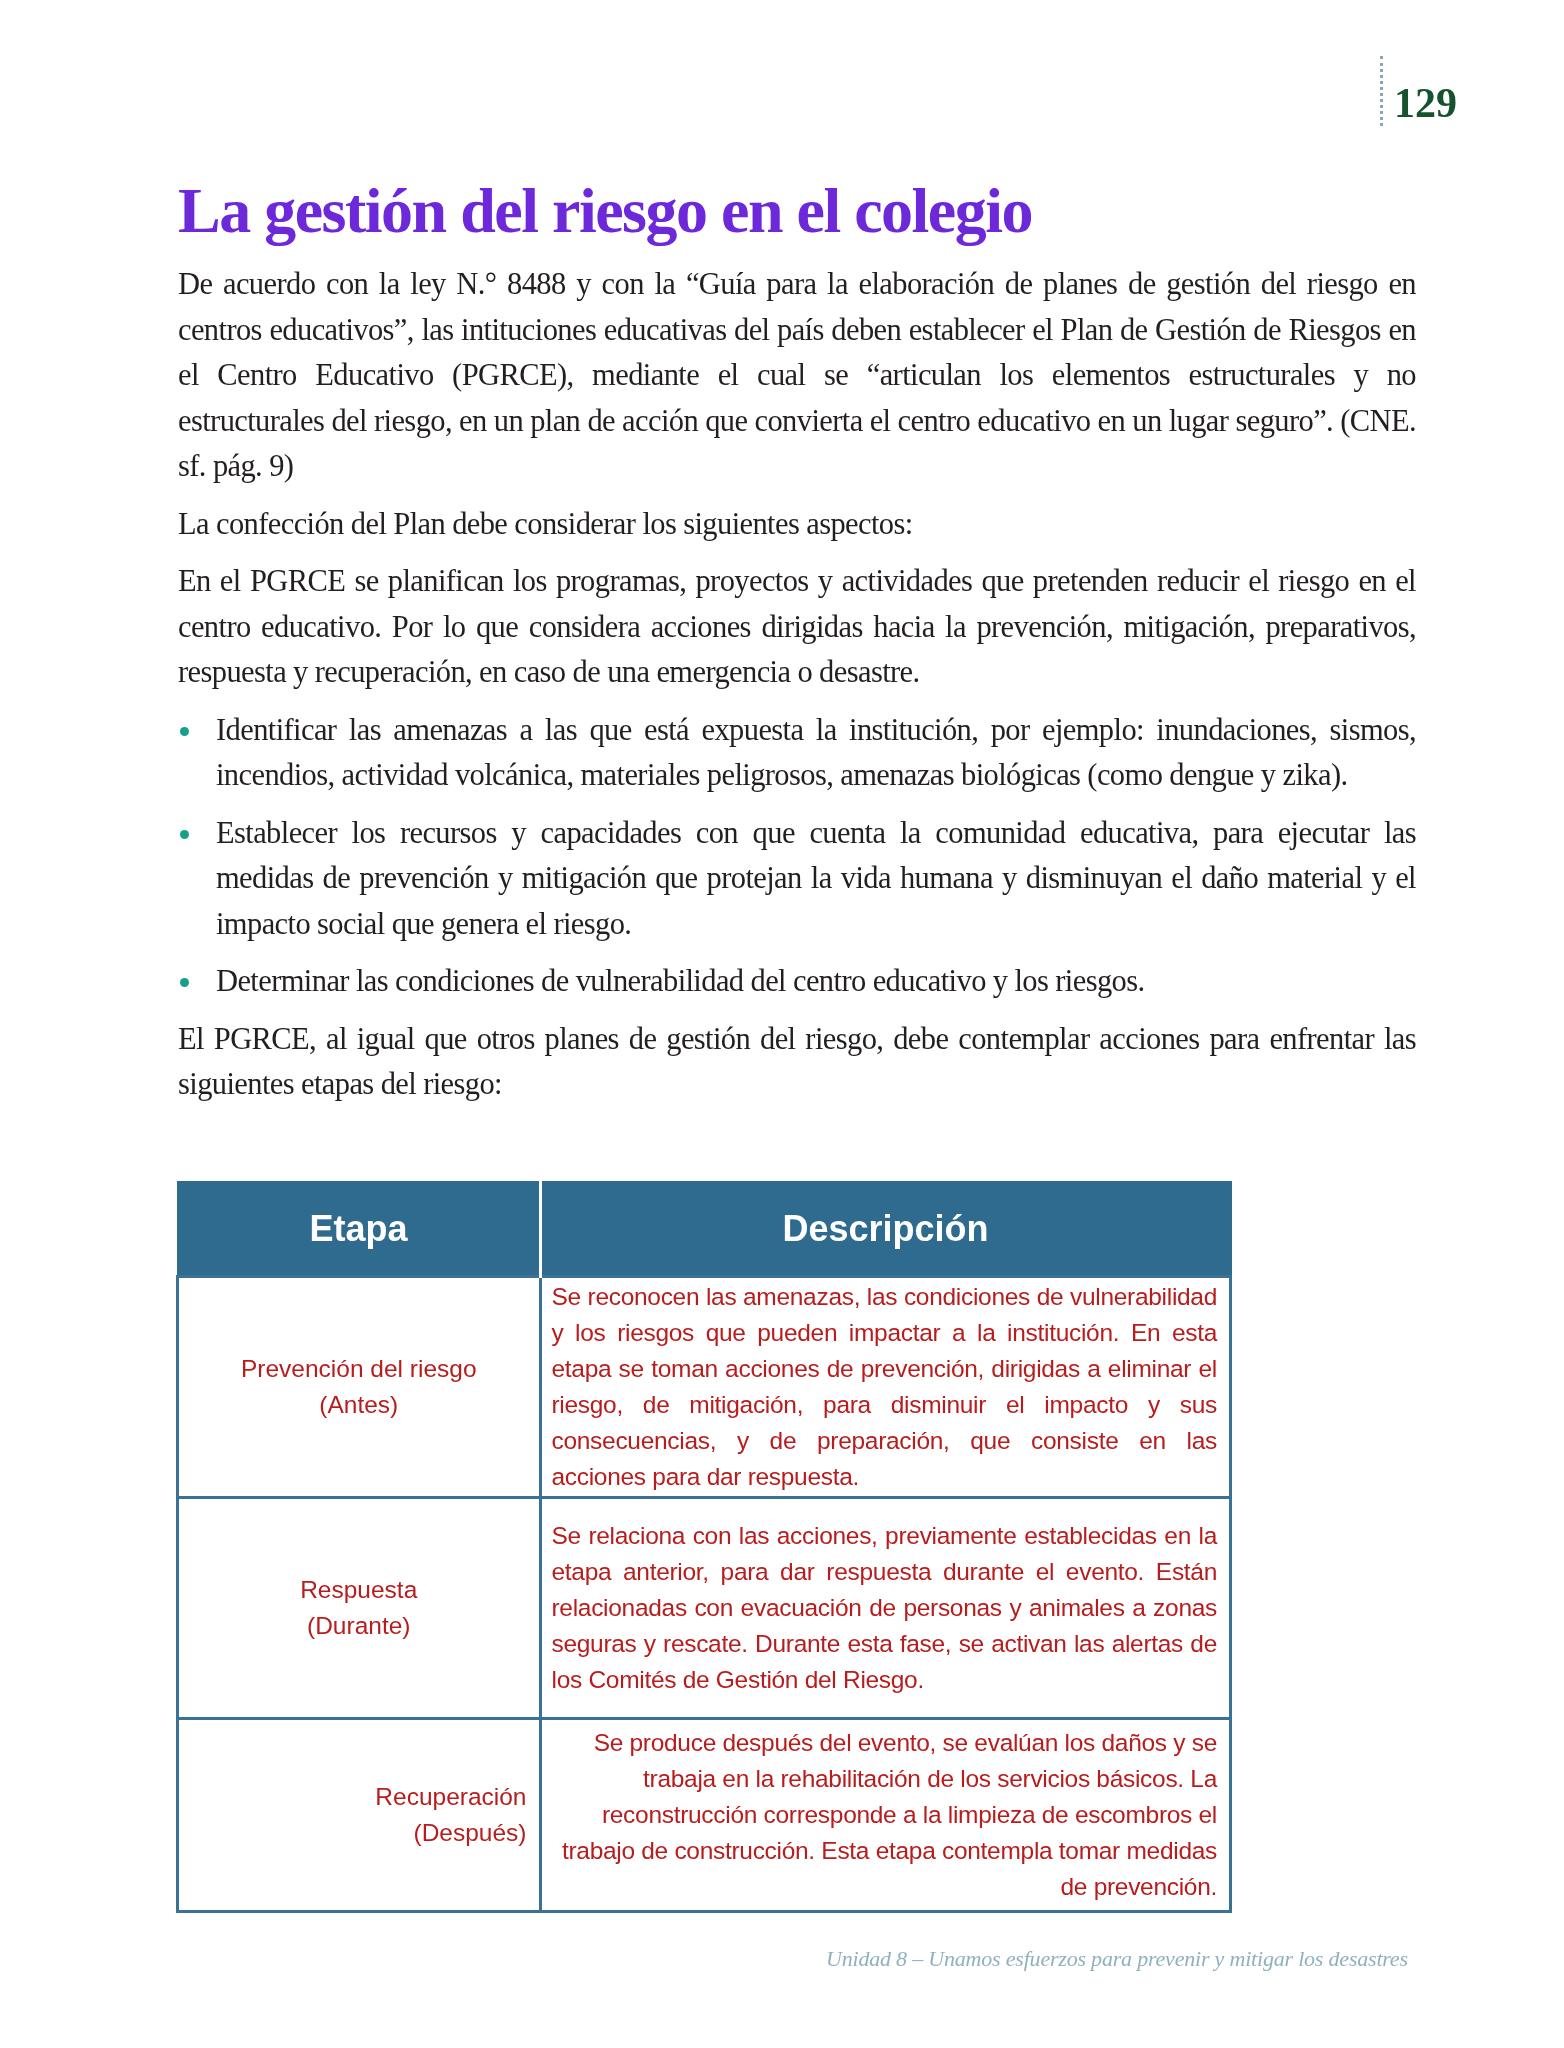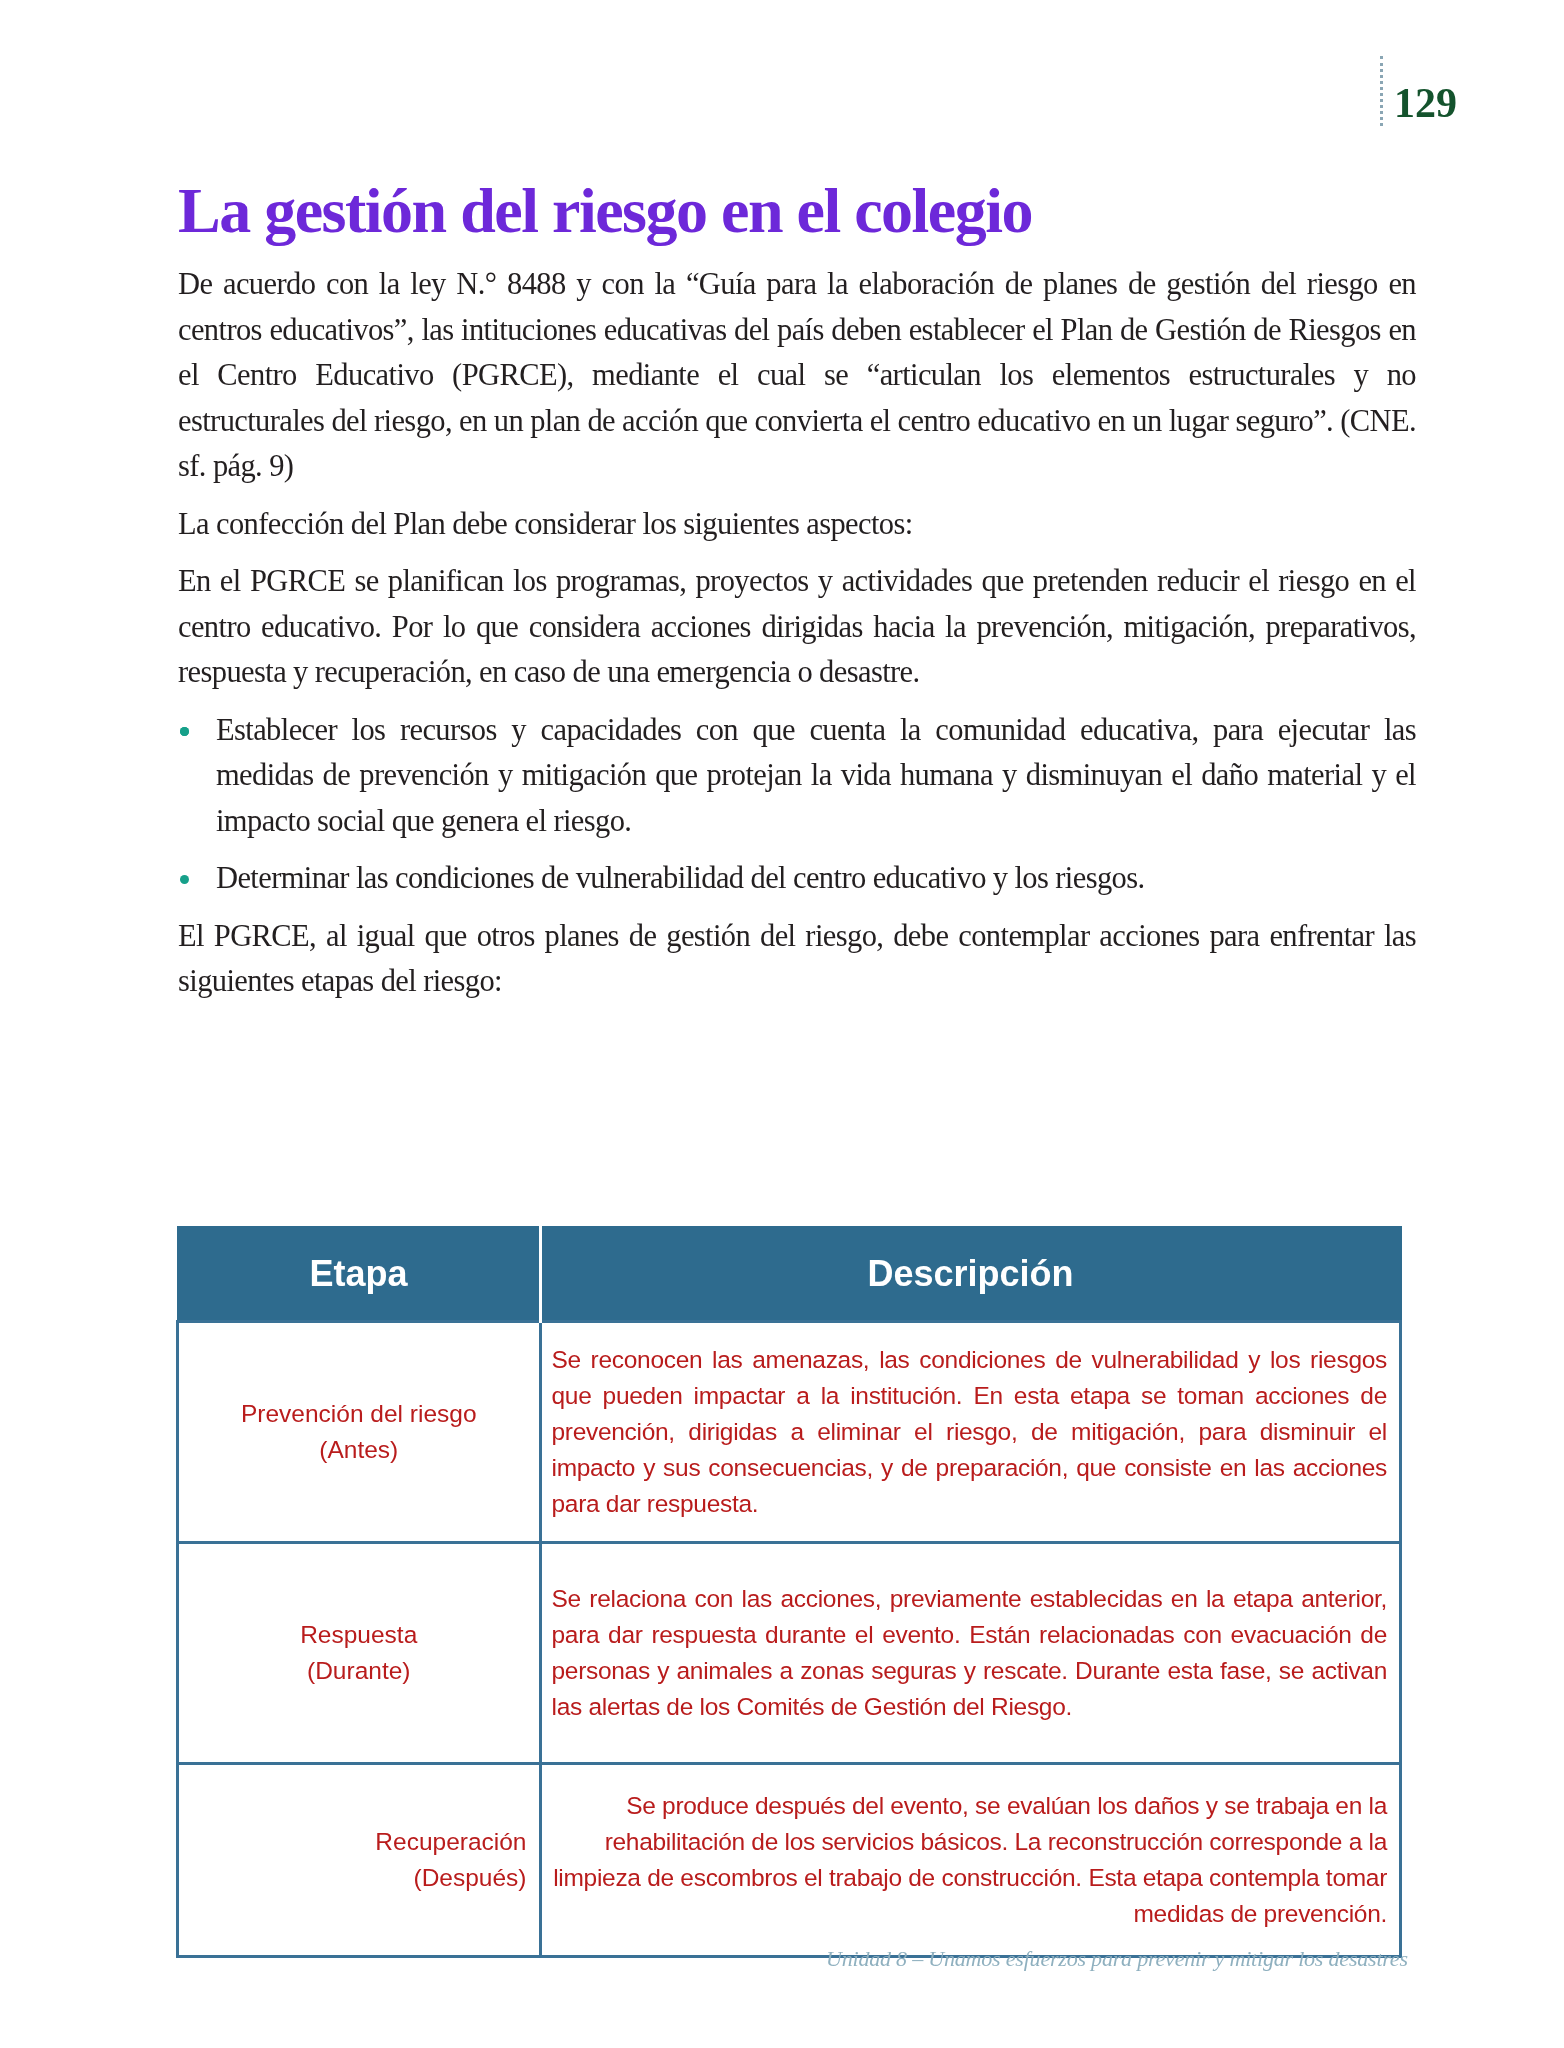--- a/index.html
+++ b/index.html
@@ -73,22 +73,22 @@
       left: 2px;
       top: 19px;
       width: 9px;
       height: 9px;
       border-radius: 50%;
       background: #16a08a;
     }
     .stages-table {
       position: absolute;
       left: 176px;
-      top: 1226px;
-      width: 1226px;
+      top: 1181px;
+      width: 1056px;
       border-collapse: collapse;
       font-family: "Liberation Sans", "DejaVu Sans", sans-serif;
     }
     .stages-table th {
       background: #2e6b8e;
       color: #ffffff;
       font-size: 36px;
       font-weight: bold;
       height: 92px;
       padding: 0;
@@ -140,20 +140,21 @@
 
 <h1 class="title">La gestión del riesgo en el colegio</h1>
 
 <div class="content">
   <p>De acuerdo con la ley N.° 8488 y con la “Guía para la elaboración de planes de gestión del riesgo en centros educativos”, las intituciones educativas del país deben establecer el Plan de Gestión de Riesgos en el Centro Educativo (PGRCE), mediante el cual se “articulan los elementos estructurales y no estructurales del riesgo, en un plan de acción que convierta el centro educativo en un lugar seguro”. (CNE. sf. pág. 9)</p>
   <p>La confección del Plan debe considerar los siguientes aspectos:</p>
   <p>En el PGRCE se planifican los programas, proyectos y actividades que pretenden reducir el riesgo en el centro educativo. Por lo que considera acciones dirigidas hacia la prevención, mitigación, preparativos, respuesta y recuperación, en caso de una emergencia o desastre.</p>
   <ul class="bullets">
     <li>
       <span class="bullet-dot"></span>
+      <span>Identificar las amenazas a las que está expuesta la institución, por ejemplo: inundaciones, sismos, incendios, actividad volcánica, materiales peligrosos, amenazas biológicas (como dengue y zika).</span>
     </li>
     <li>
       <span class="bullet-dot"></span>
       <span>Establecer los recursos y capacidades con que cuenta la comunidad educativa, para ejecutar las medidas de prevención y mitigación que protejan la vida humana y disminuyan el daño material y el impacto social que genera el riesgo.</span>
     </li>
     <li>
       <span class="bullet-dot"></span>
       <span>Determinar las condiciones de vulnerabilidad del centro educativo y los riesgos.</span>
     </li>
   </ul>

